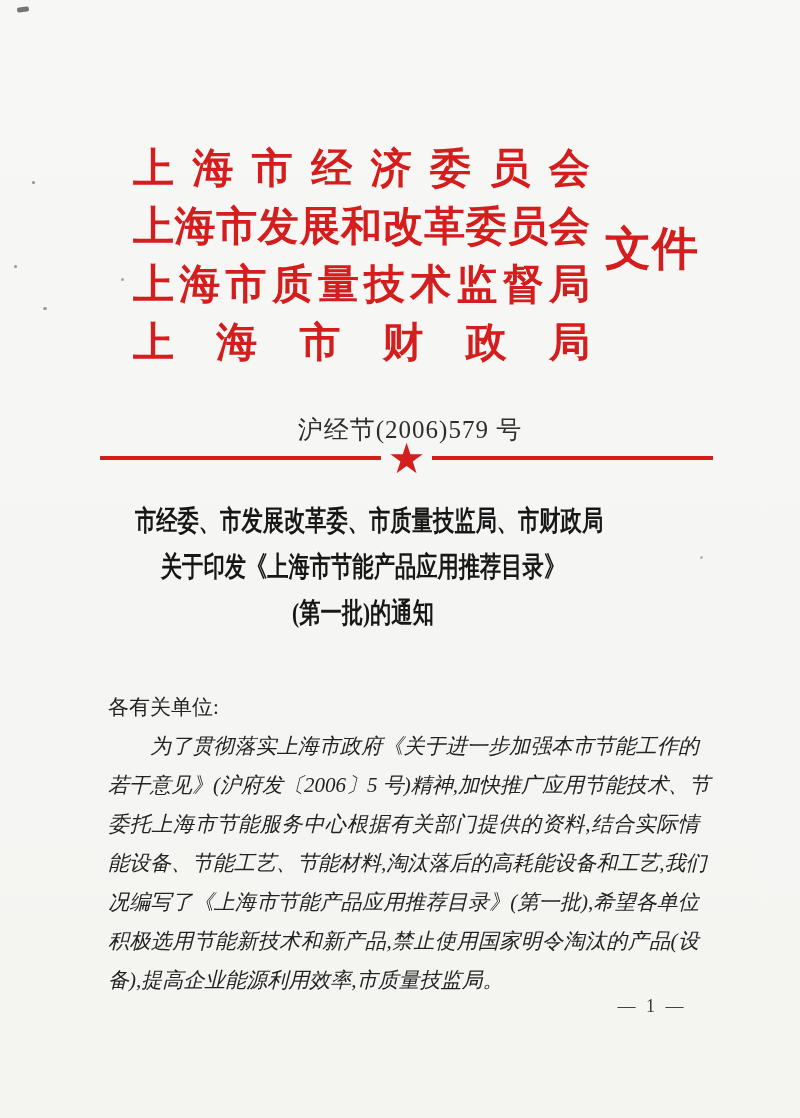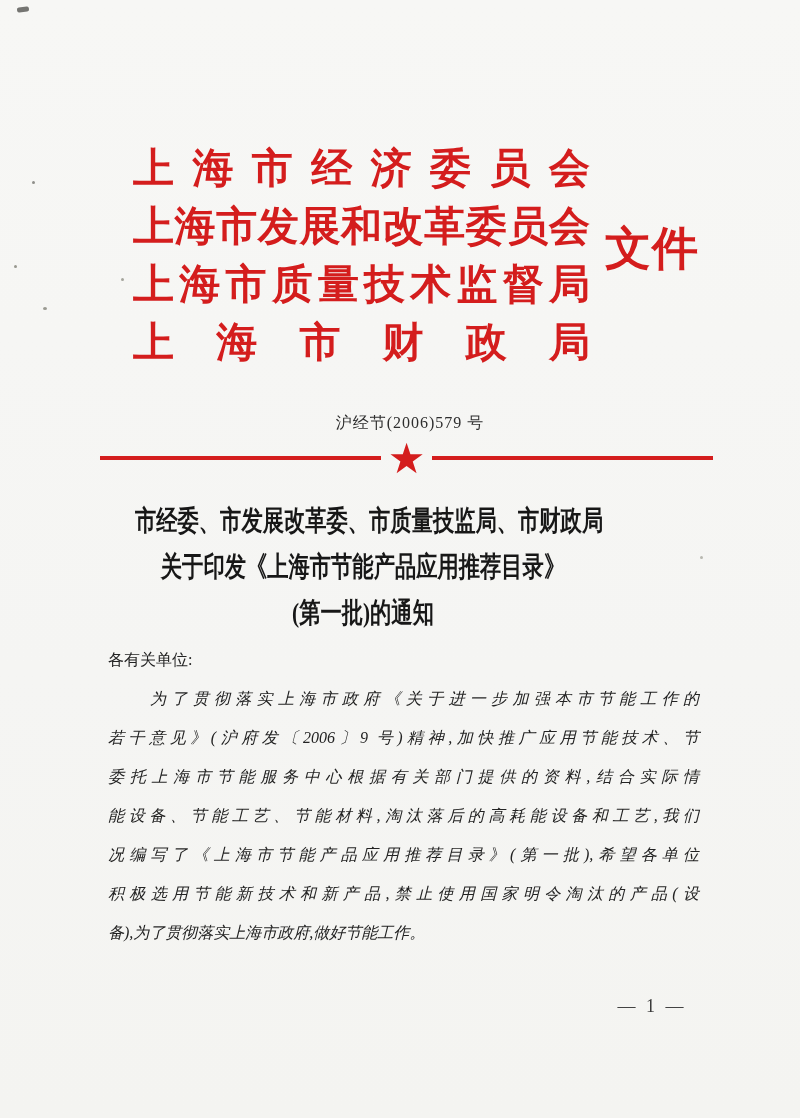--- a/index.html
+++ b/index.html
@@ -45,21 +45,21 @@
     line-height: 1;
     white-space: nowrap;
   }
 
   .doc-number {
     position: absolute;
     left: 260px;
     top: 413px;
     width: 300px;
     text-align: center;
-    font-size: 16px;
+    font-size: 25px;
     color: #2e2e2e;
     letter-spacing: 1px;
     white-space: nowrap;
   }
 
   
   .divider {
     position: absolute;
     left: 100px;
     top: 438px;
@@ -94,23 +94,23 @@
     color: #171717;
     white-space: nowrap;
     transform: scaleX(0.76);
     transform-origin: 50% 0;
   }
 
   
   .body-block {
     position: absolute;
     left: 108px;
-    top: 640px;
+    top: 688px;
     width: 591px;
-    font-size: 16px;
+    font-size: 21px;
     line-height: 39px;
     color: #232323;
   }
   .salutation { white-space: nowrap; }
   .para-line {
     text-align: justify;
     text-align-last: justify;
     white-space: nowrap;
     font-style: italic;
   }
@@ -201,26 +201,26 @@
 
   <div class="title">
     <div>市经委、市发展改革委、市质量技监局、市财政局</div>
     <div>关于印发《上海市节能产品应用推荐目录》</div>
     <div>(第一批)的通知</div>
   </div>
 
   <div class="body-block">
     <div class="salutation">各有关单位:</div>
     <div class="para-line indent">为了贯彻落实上海市政府《关于进一步加强本市节能工作的</div>
-    <div class="para-line">若干意见》(沪府发〔2006〕9 号)精神,加快推广应用节能技术、节</div>
+    <div class="para-line">若干意见》(沪府发〔2006〕5 号)精神,加快推广应用节能技术、节</div>
     <div class="para-line">委托上海市节能服务中心根据有关部门提供的资料,结合实际情</div>
     <div class="para-line">能设备、节能工艺、节能材料,淘汰落后的高耗能设备和工艺,我们</div>
     <div class="para-line">况编写了《上海市节能产品应用推荐目录》(第一批),希望各单位</div>
     <div class="para-line">积极选用节能新技术和新产品,禁止使用国家明令淘汰的产品(设</div>
-    <div class="para-line last">备),为了贯彻落实上海市政府,做好节能工作。</div>
+    <div class="para-line last">备),提高企业能源利用效率,市质量技监局。</div>
   </div>
 
   <div class="page-number">— 1 —</div>
 
   <div class="speck sp1"></div>
   <div class="speck sp2"></div>
   <div class="speck sp3"></div>
   <div class="speck sp4"></div>
   <div class="speck sp5"></div>
   <div class="speck sp6"></div>

